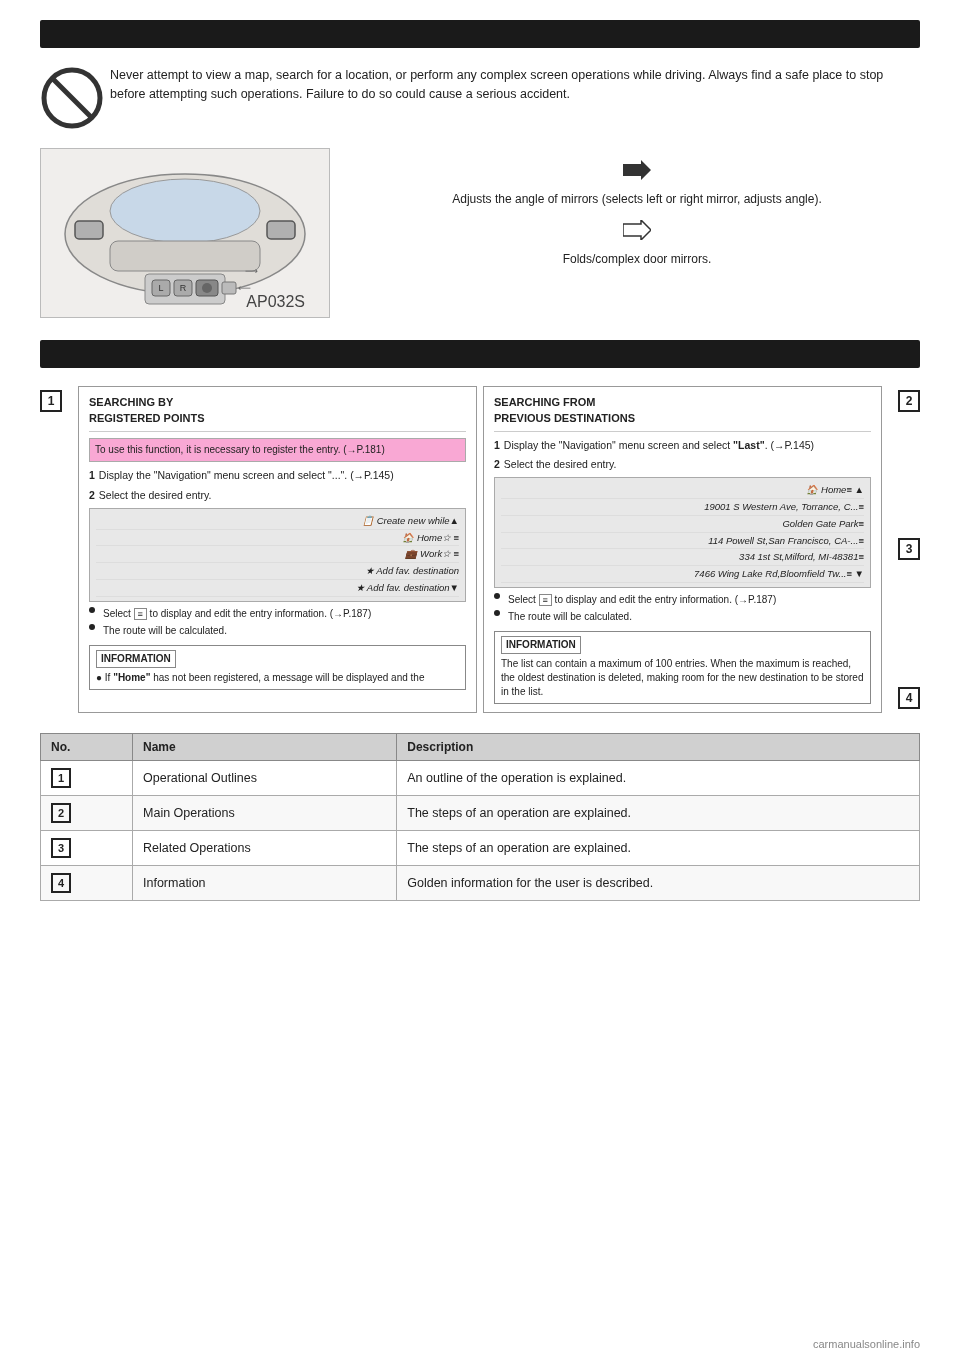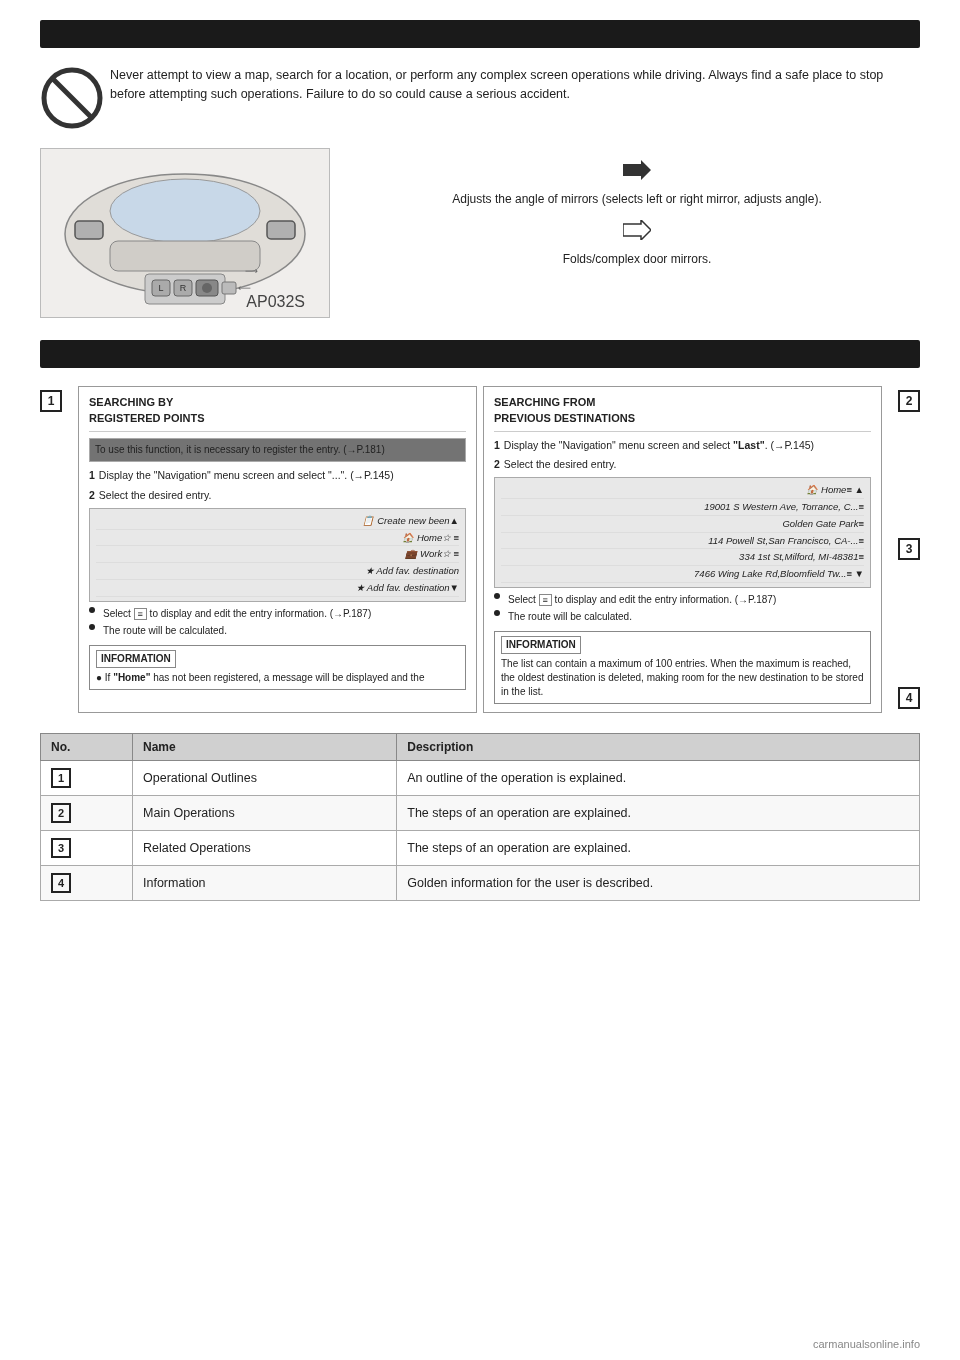--- a/index.html
+++ b/index.html
@@ -390,35 +390,35 @@
   <div class="how-to-use">
 
     <div class="badge-col">
       <div class="num-badge">1</div>
     </div>
 
     <div class="panels-row">
 
       <div class="panel-card">
         <div class="panel-title">SEARCHING BY<br>REGISTERED POINTS</div>
-        <div style="font-size:10px; border:1px solid #aaa; padding:4px 5px; margin-bottom:6px; background:#737373;">
+        <div style="font-size:10px; border:1px solid #aaa; padding:4px 5px; margin-bottom:6px; background:#f9a8d4;">
           To use this function, it is necessary to register the entry. (→P.181)
         </div>
         <div class="panel-step">
           <span class="step-num">1</span>
           <span>Display the "Navigation" menu screen and select "...". (→P.145)</span>
         </div>
         <div class="panel-step">
           <span class="step-num">2</span>
           <span>Select the desired entry.</span>
         </div>
 
         <div class="screen-mock">
           <div class="screen-row">
-              <span>📋 Create new been</span>
+              <span>📋 Create new while</span>
               <span>▲</span>
             </div>
           <div class="screen-row">
               <span>🏠 Home</span>
               <span>☆ ≡</span>
             </div>
           <div class="screen-row">
               <span>💼 Work</span>
               <span>☆ ≡</span>
             </div>

